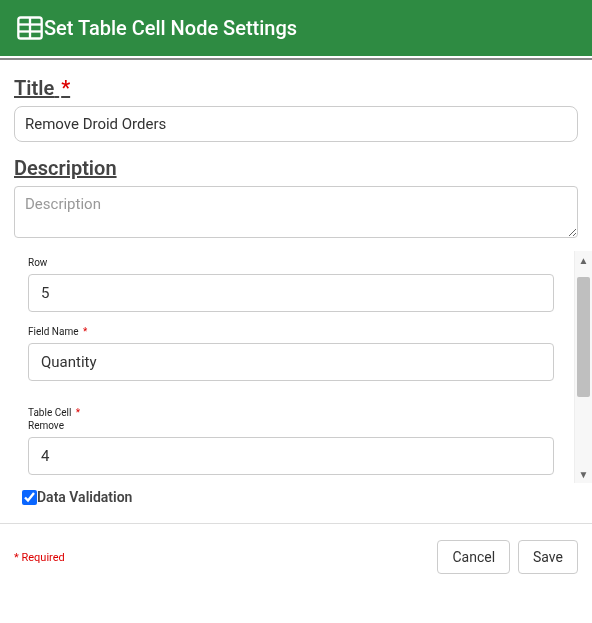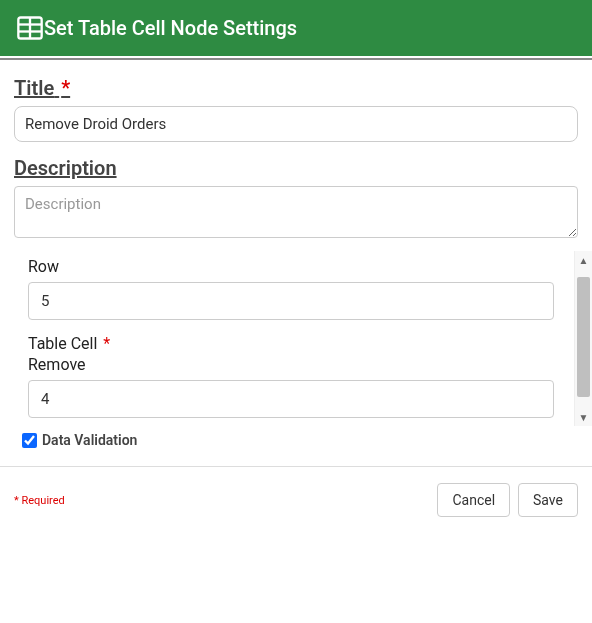--- a/index.html
+++ b/index.html
@@ -85,21 +85,21 @@
     }
     .scroll-area {
       display: flex;
       padding: 0 0 0 0;
     }
     .scroll-content {
       flex: 1;
       padding: 4px 20px 8px 28px;
     }
     .scroll-label {
-      font-size: 16px;
+      font-size: 10px;
       color: #222;
       display: block;
       margin-top: 2px;
     }
     .scroll-input {
       width: 100%;
       border: 1px solid #ccc;
       border-radius: 4px;
       padding: 9px 12px;
       font-size: 15px;
@@ -134,21 +134,20 @@
       left: 2px;
       right: 2px;
       top: 8px;
       height: 120px;
       background: #bfbfbf;
       border-radius: 2px;
     }
     .checkbox-row {
       display: flex;
       align-items: center;
-      gap: 5px;
       padding: 6px 14px 6px 22px;
     }
     .checkbox {
       width: 15px;
       height: 15px;
       accent-color: #0a66ff;
     }
     .checkbox-label {
       font-weight: 600;
       font-size: 14px;
@@ -212,20 +211,25 @@
 </div>
 
 <div class="scroll-area">
   <div class="scroll-content">
 
     <label class="scroll-label">
       <span>Row</span>
     </label>
     <input type="text" class="scroll-input" value="5" style="">
 
+    <label class="scroll-label">
+      <span>Field Name</span>
+      <span class="required-asterisk">*</span>
+    </label>
+    <input type="text" class="scroll-input" style="margin-bottom: 24px;" value="Quantity">
 
     <label class="scroll-label">
       <span>Table Cell</span>
       <span class="required-asterisk">*</span>
     </label>
 
     <label class="scroll-label">
       <span>Remove</span>
     </label>
     <input type="text" class="scroll-input" style="margin-bottom: 0px;" value="4">

